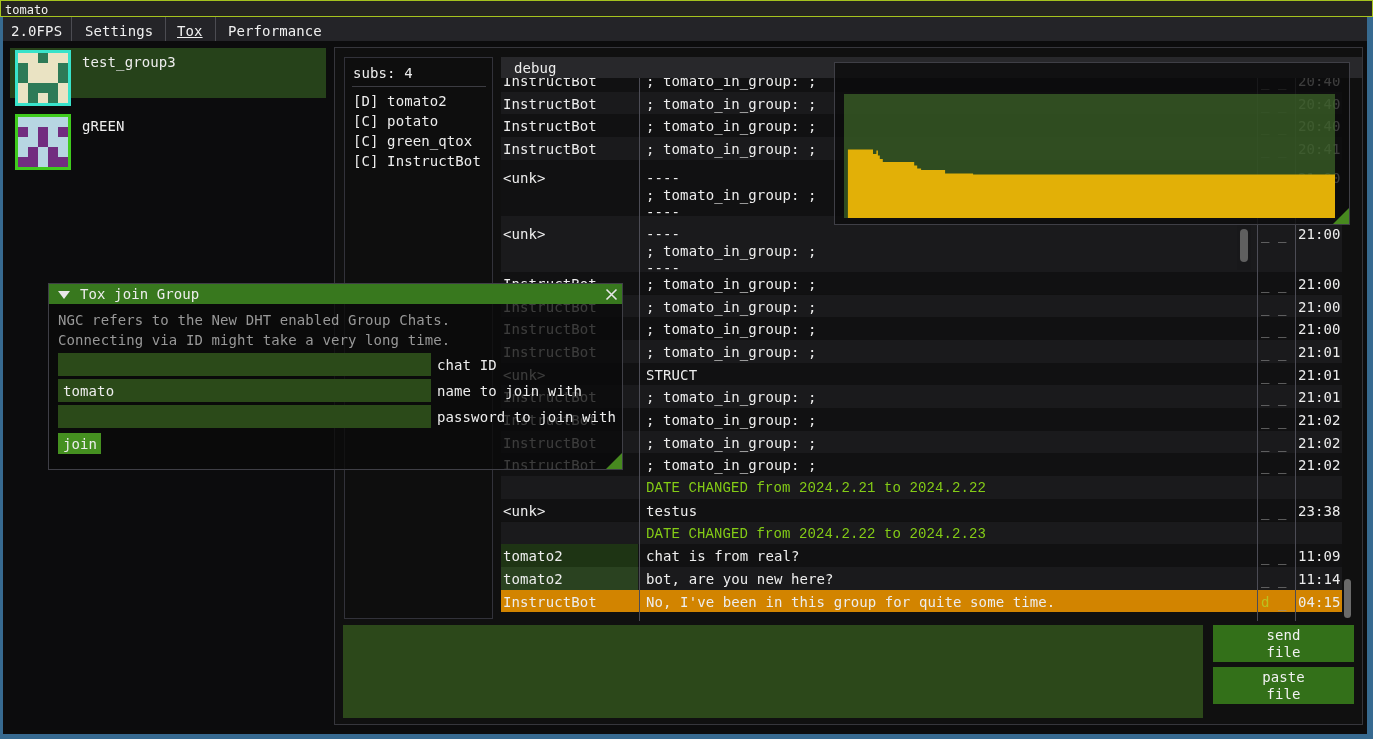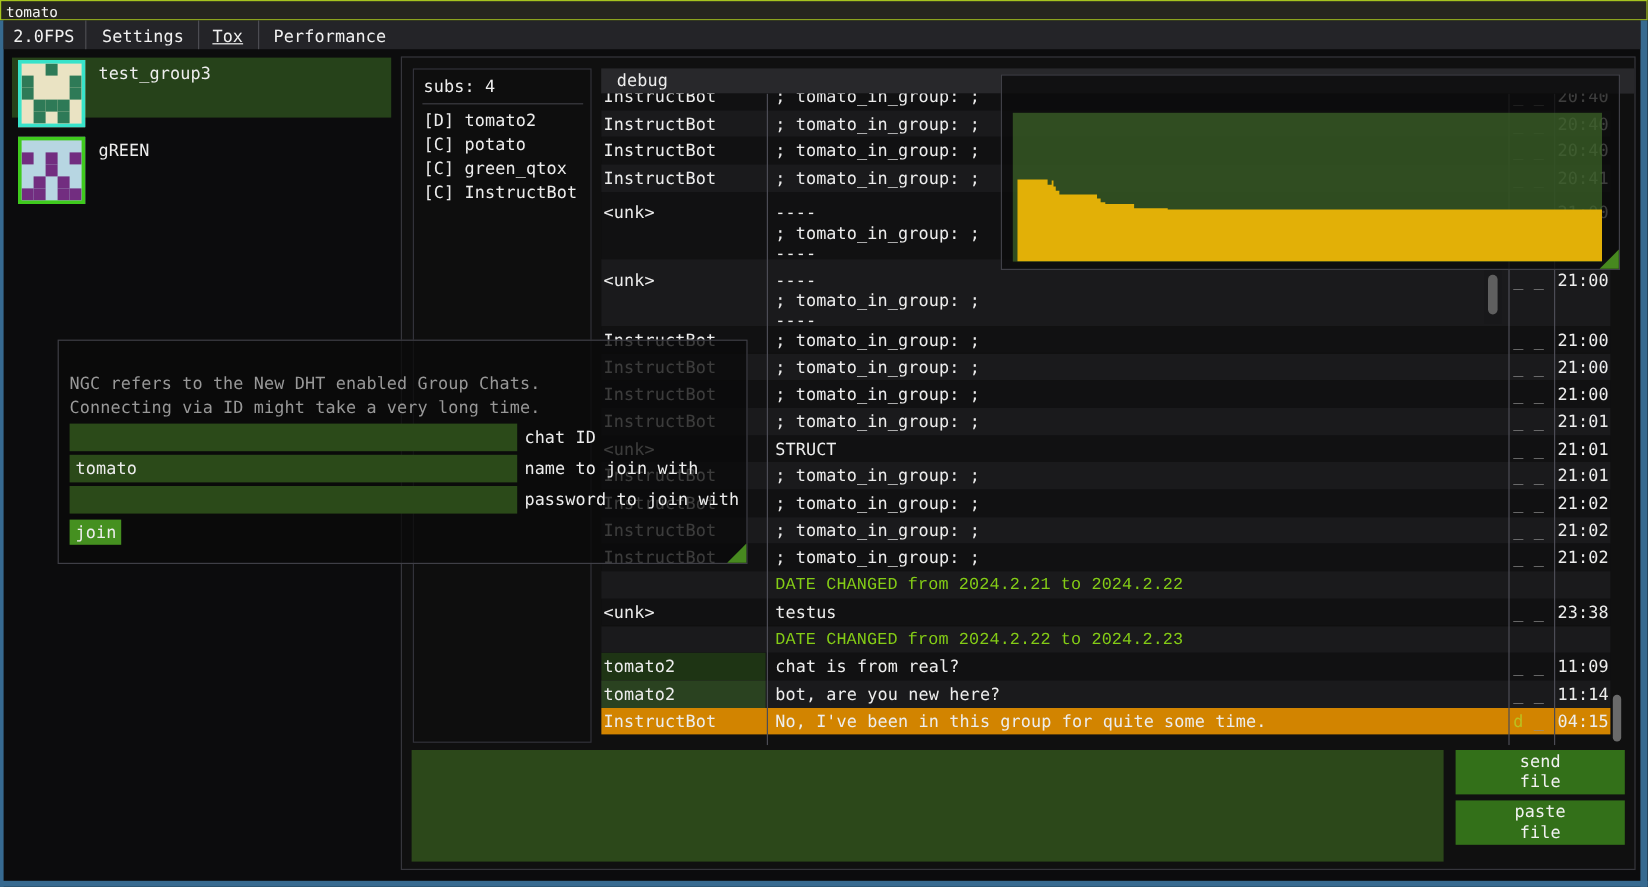--- a/index.html
+++ b/index.html
@@ -365,20 +365,29 @@
       <div id="main-scrollthumb"></div>
     </div>
   <div id="composer-input"></div>
   <div class="file-btn" id="send-file-btn" style="top: 577px; white-space: pre;">send
 file</div>
   <div class="file-btn" id="paste-file-btn" style="top: 619px; white-space: pre;">paste
 file</div>
 </div>
 
 <div class="abs win" id="join-dialog">
+  <div class="win-title">
+    <div class="tri"></div>
+    <span class="txt">Tox join Group</span>
+    <div class="close-x" style="right:4px;">
+      <svg width="13" height="13" viewBox="0 0 13 13">
+          <path d="M1.5 1.5 L11.5 11.5 M11.5 1.5 L1.5 11.5" stroke="#e8e8e8" stroke-width="1.6"></path>
+        </svg>
+    </div>
+  </div>
   <div class="info" style="top:28px;">NGC refers to the New DHT enabled Group Chats.</div>
   <div class="info" style="top:48px;">Connecting via ID might take a very long time.</div>
 
   <div class="join-input" style="top:69px;">
     <span></span>
     </div>
   <div class="join-label" style="top:73px;">chat ID</div>
 
   <div class="join-input" style="top:95px;">
     <span>tomato</span>

